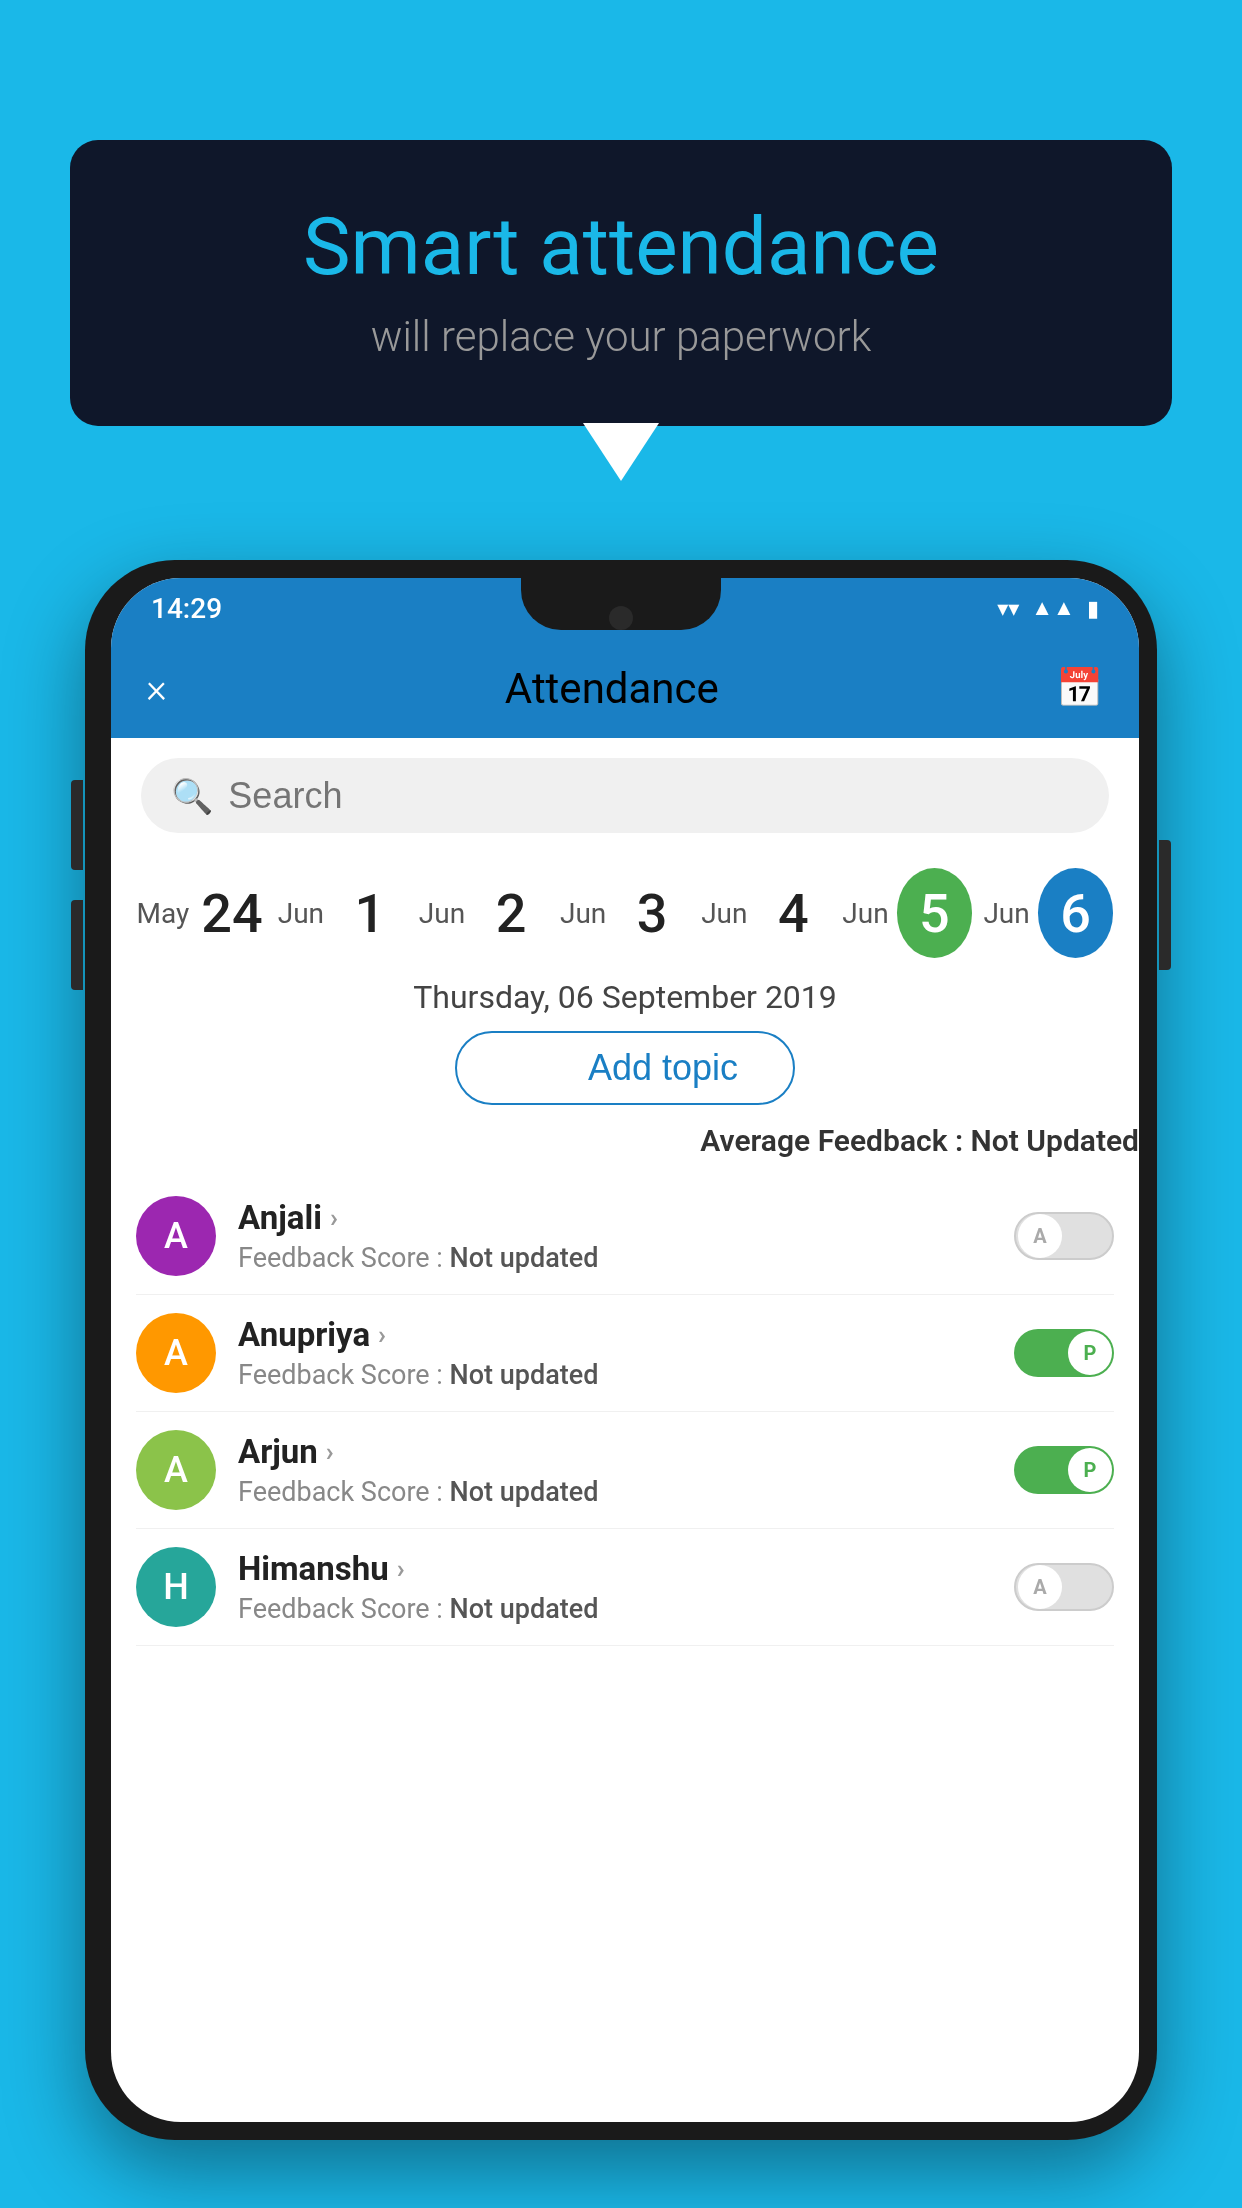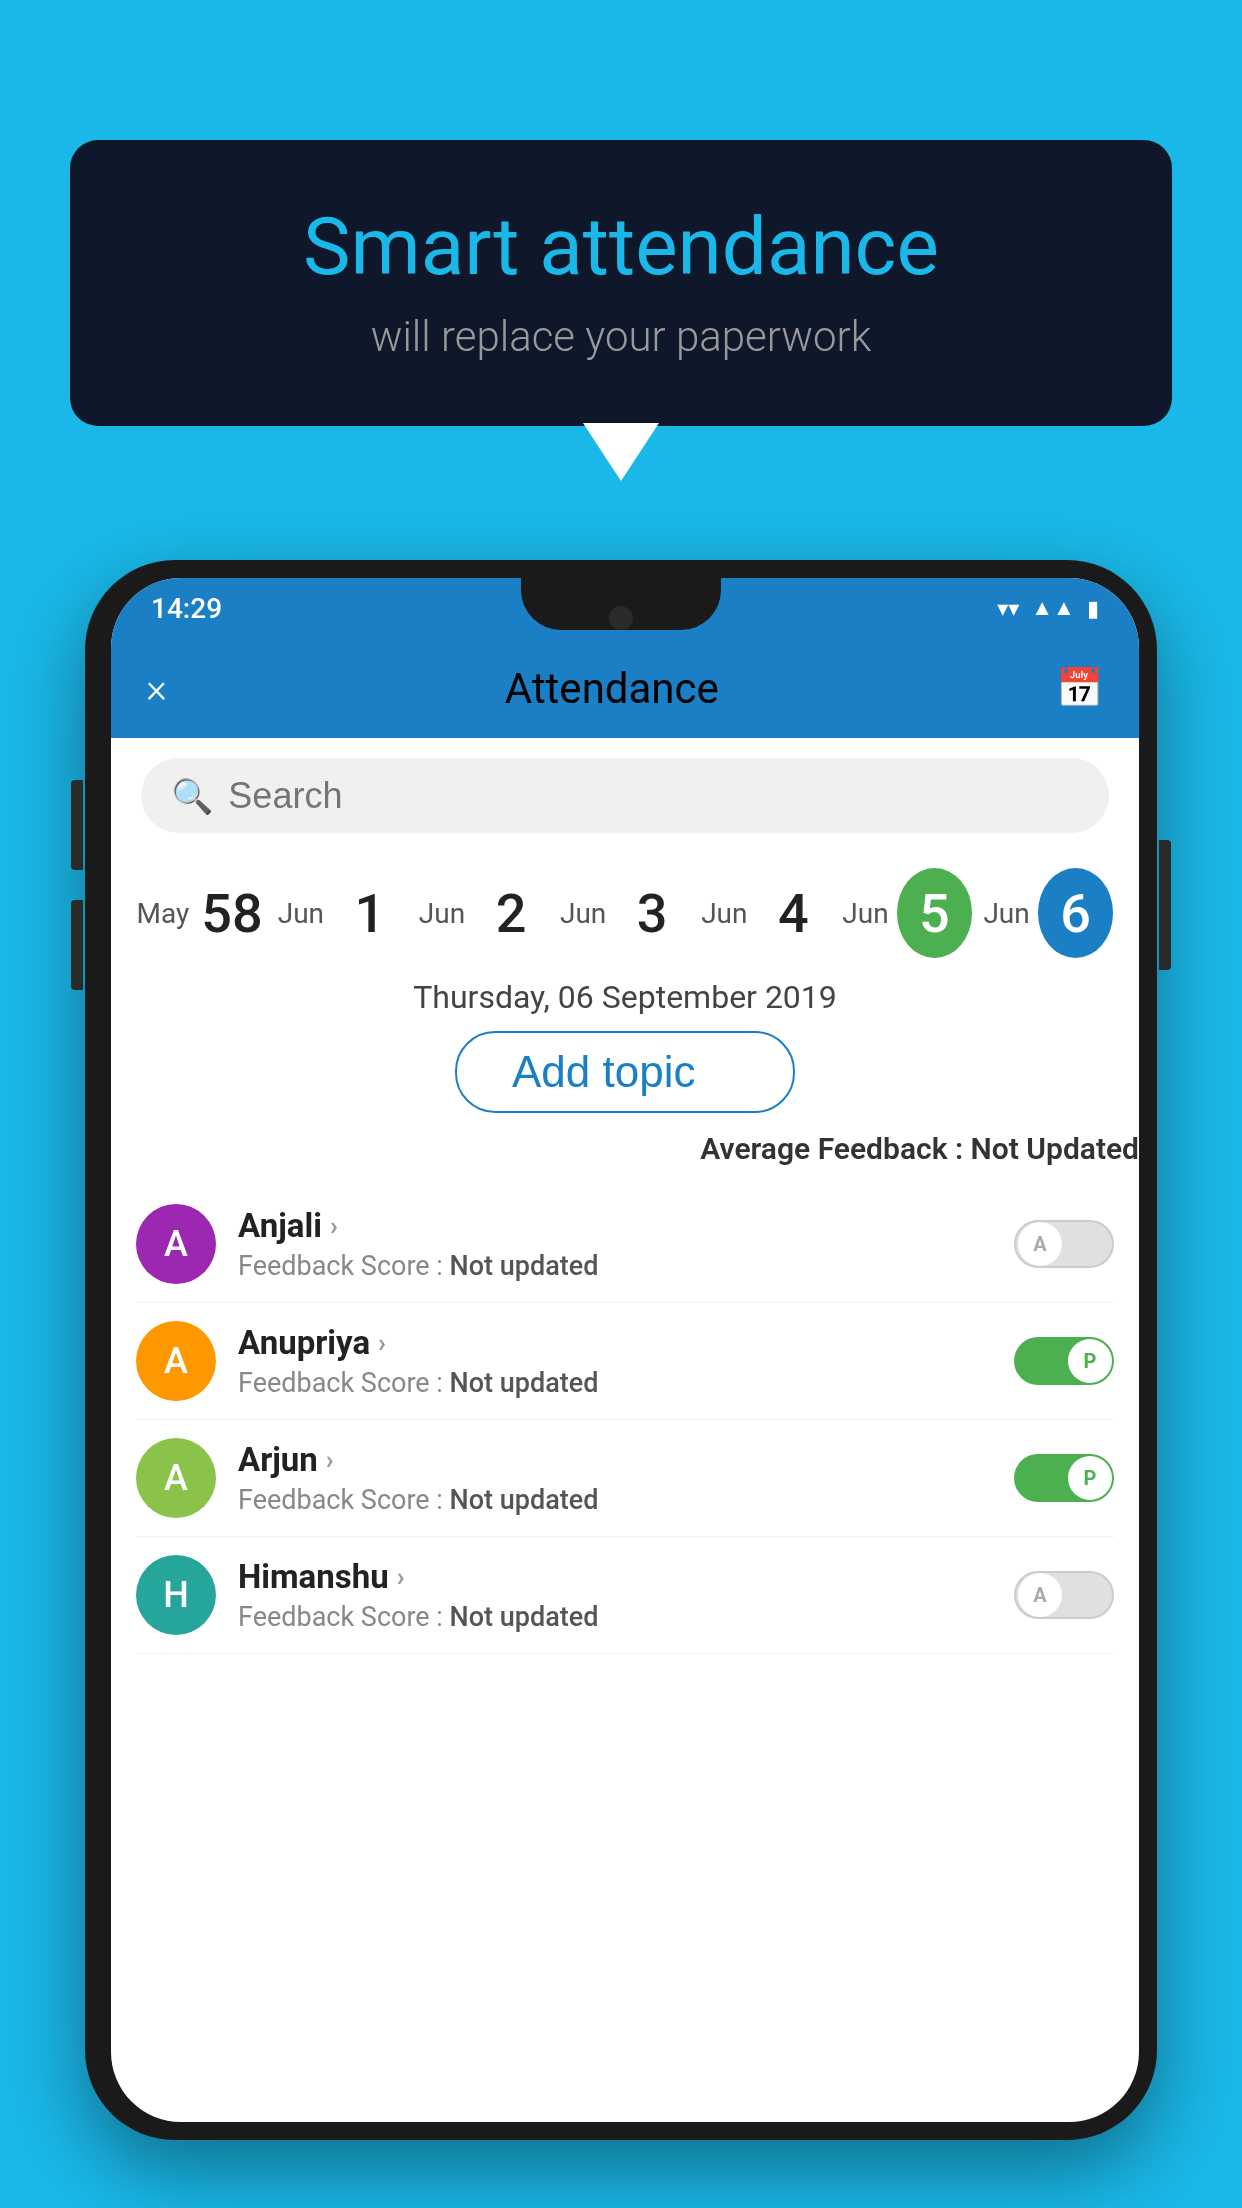--- a/index.html
+++ b/index.html
@@ -255,24 +255,24 @@
 
     
     .add-topic-btn {
       display: block;
       margin: 0 auto 18px;
       border: 2px solid #1a7fc4;
       border-radius: 40px;
       padding: 14px 55px;
       background: transparent;
       color: #1a7fc4;
-      font-size: 44px;
+      font-size: 36px;
       cursor: pointer;
       width: 340px;
-      text-align: left;
+      text-align: right;
     }
 
     
     .avg-feedback {
       text-align: right;
       font-size: 30px;
       color: #777;
       margin-bottom: 20px;
     }
     .avg-feedback span {
@@ -410,21 +410,21 @@
       </div>
 
       <div class="search-container">
         <span class="search-icon-el">🔍</span>
         <input class="search-input-el" type="text" readonly="" placeholder="Search" style="">
       </div>
 
       <div class="calendar-strip" id="calendar-strip">
           <div class="cal-day">
             <div class="cal-month">May</div>
-            <div class="cal-date">58</div>
+            <div class="cal-date">24</div>
           </div>
           <div class="cal-day">
             <div class="cal-month">Jun</div>
             <div class="cal-date">1</div>
           </div>
           <div class="cal-day">
             <div class="cal-month">Jun</div>
             <div class="cal-date">2</div>
           </div>
           <div class="cal-day">

